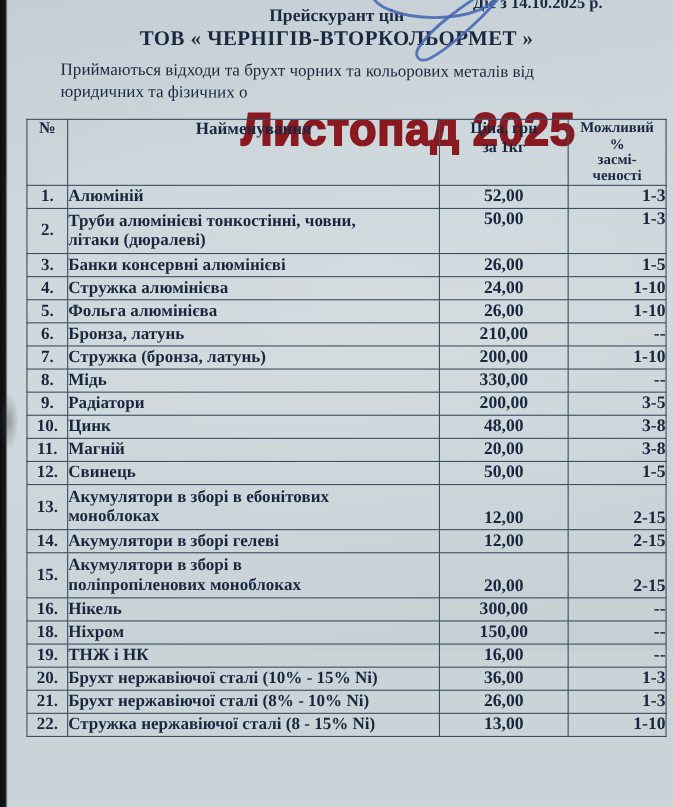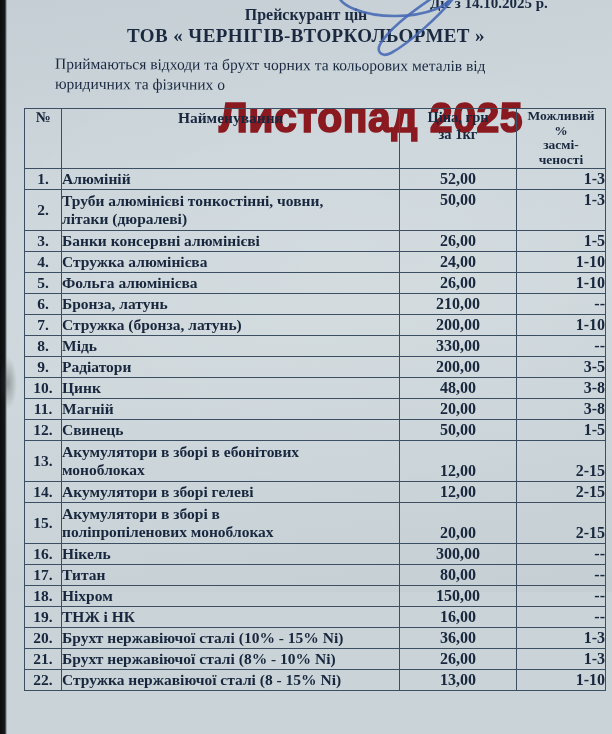--- a/index.html
+++ b/index.html
@@ -221,26 +221,20 @@
           <td class="c-price">20,00</td>
           <td class="c-pct">2-15</td>
         </tr>
         <tr class="single">
           <td class="c-num">16.</td>
           <td class="c-name">Нікель</td>
           <td class="c-price">300,00</td>
           <td class="c-pct">--</td>
         </tr>
         <tr class="single">
-          <td class="c-num">17.</td>
-          <td class="c-name">Титан</td>
-          <td class="c-price">80,00</td>
-          <td class="c-pct">--</td>
-        </tr>
-        <tr class="single">
           <td class="c-num">18.</td>
           <td class="c-name">Ніхром</td>
           <td class="c-price">150,00</td>
           <td class="c-pct">--</td>
         </tr>
         <tr class="single">
           <td class="c-num">19.</td>
           <td class="c-name">ТНЖ і НК</td>
           <td class="c-price">16,00</td>
           <td class="c-pct">--</td>

